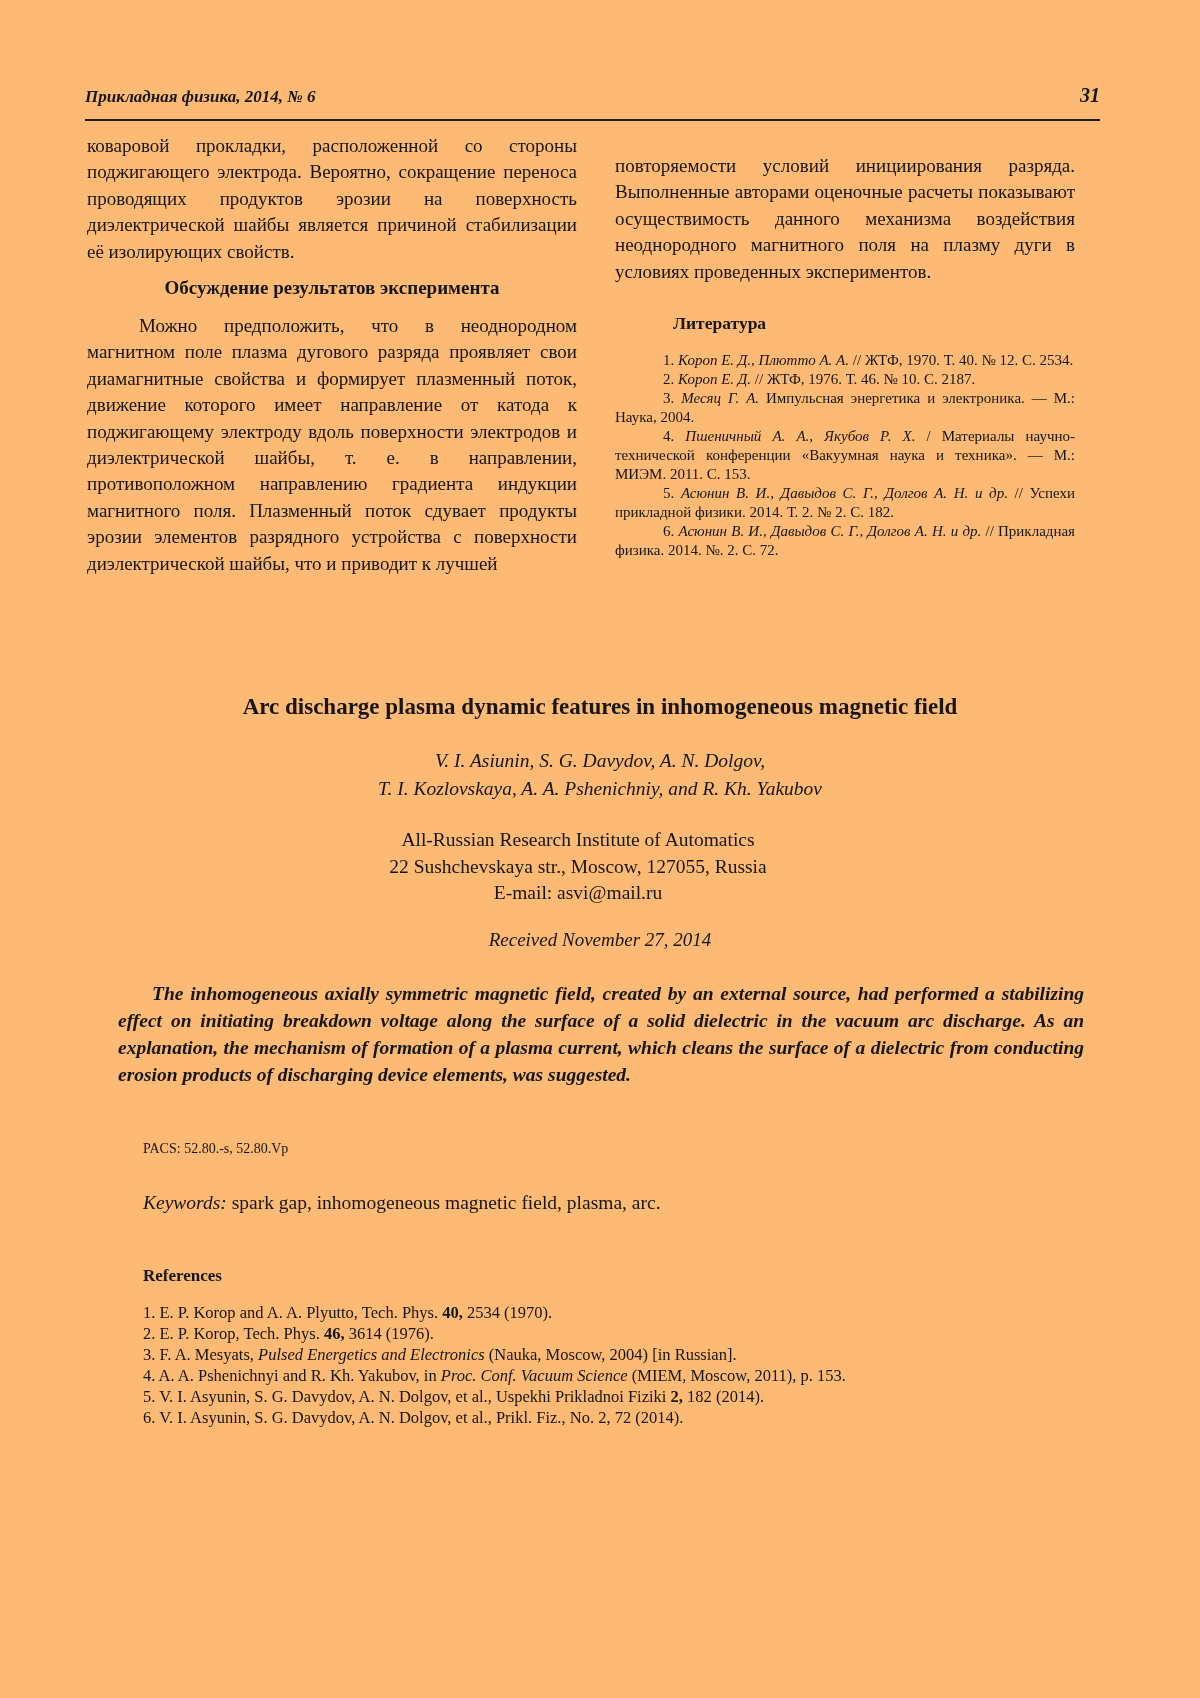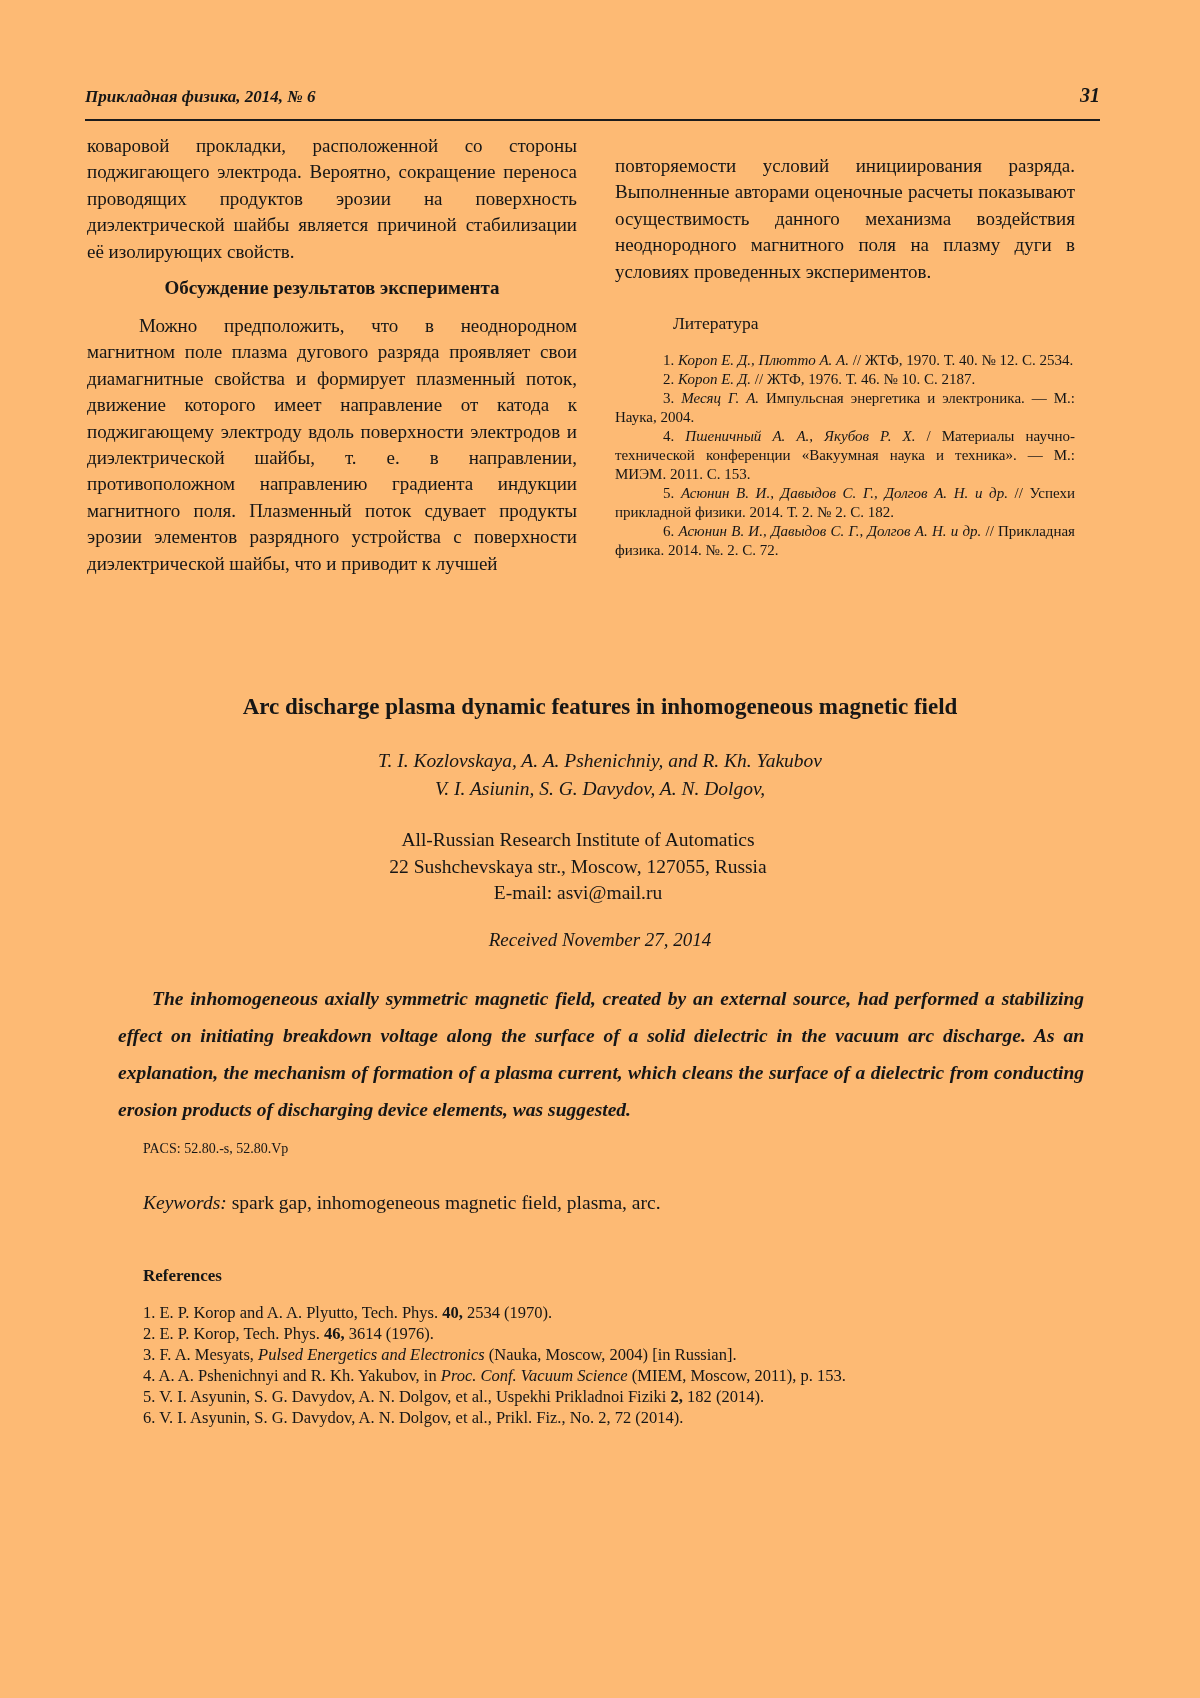--- a/index.html
+++ b/index.html
@@ -21,21 +21,21 @@
   .columns { position:absolute; left:87px; top:133px; width:988px; display:flex; }
   .col-left  { width:490px; margin-right:38px; }
   .col-right { width:460px;margin-top:20px; }
   .body-text { font-size:19px; line-height:26.4px; text-align:justify; margin:0; }
   .indent { text-indent:52px; }
   .sec-heading {
     font-size:19px; font-weight:bold; text-align:center;
     margin:12px 0 14px 0;
   }
   .lit-heading {
-    font-size:17.5px; font-weight:normal; margin:28px 0 17px 0;
+    font-size:17.5px; font-weight:bold; margin:28px 0 17px 0;
     padding-left:58px;
   }
   .ru-ref {
     font-size:15px; line-height:19px; text-align:justify;
     text-indent:48px; margin:0;
   }
   .ru-ref .au { font-style:italic; }
   
   .en-title {
     position:absolute; top:694px; left:0; width:1200px; text-align:center;
@@ -48,21 +48,21 @@
   .en-affil {
     position:absolute; top:827px; left:0; width:1156px; text-align:center;
     font-size:19.5px; line-height:26.5px;
   }
   .en-received {
     position:absolute; top:929px; left:0; width:1200px; text-align:center;
     font-style:italic; font-size:19px;
   }
   .en-abstract {
     position:absolute; top:980px; left:118px; width:966px;
-    font-weight:bold; font-style:italic; font-size:19.5px; line-height:37px;
+    font-weight:bold; font-style:italic; font-size:19.5px; line-height:27px;
     text-align:justify; text-indent:34px; margin:0;
   }
   .en-pacs { position:absolute; top:1141px; left:143px; font-size:14px; }
   .en-keywords { position:absolute; top:1192px; left:143px; font-size:19.5px; }
   .en-keywords .kw-label { font-style:italic; }
   .en-refs-heading { position:absolute; top:1266px; left:143px; font-size:17px; font-weight:bold; }
   .en-refs { position:absolute; top:1302px; left:143px; font-size:16.5px; line-height:21px; }
   .en-refs .row { margin:0; }
   .b { font-weight:bold; }
   .i { font-style:italic; }
@@ -91,22 +91,22 @@
       <p class="ru-ref"><span>3.</span> <span class="au">Месяц Г. А.</span><span> Импульсная энергетика и электроника. — М.: Наука, 2004.</span></p>
       <p class="ru-ref"><span>4.</span> <span class="au">Пшеничный А. А., Якубов Р. Х.</span><span> / Материалы научно-технической конференции «Вакуумная наука и техника». — М.: МИЭМ. 2011. С. 153.</span></p>
       <p class="ru-ref"><span>5.</span> <span class="au">Асюнин В. И., Давыдов С. Г., Долгов А. Н. и др.</span><span> // Успехи прикладной физики. 2014. Т. 2. № 2. С. 182.</span></p>
       <p class="ru-ref"><span>6.</span> <span class="au">Асюнин В. И., Давыдов С. Г., Долгов А. Н. и др.</span><span> // Прикладная физика. 2014. №. 2. С. 72.</span></p>
     </div>
   </div>
 
   <div class="en-title">Arc discharge plasma dynamic features in inhomogeneous magnetic field</div>
 
   <div class="en-authors">
+    <div>V. I. Asiunin, S. G. Davydov, A. N. Dolgov,</div>
     <div>T. I. Kozlovskaya, A. A. Pshenichniy, and R. Kh. Yakubov</div>
-    <div>V. I. Asiunin, S. G. Davydov, A. N. Dolgov,</div>
   </div>
 
   <div class="en-affil">
     <div>All-Russian Research Institute of Automatics</div>
     <div>22 Sushchevskaya str., Moscow, 127055, Russia</div>
     <div>E-mail: asvi@mail.ru</div>
   </div>
 
   <div class="en-received">Received November 27, 2014</div>
 

